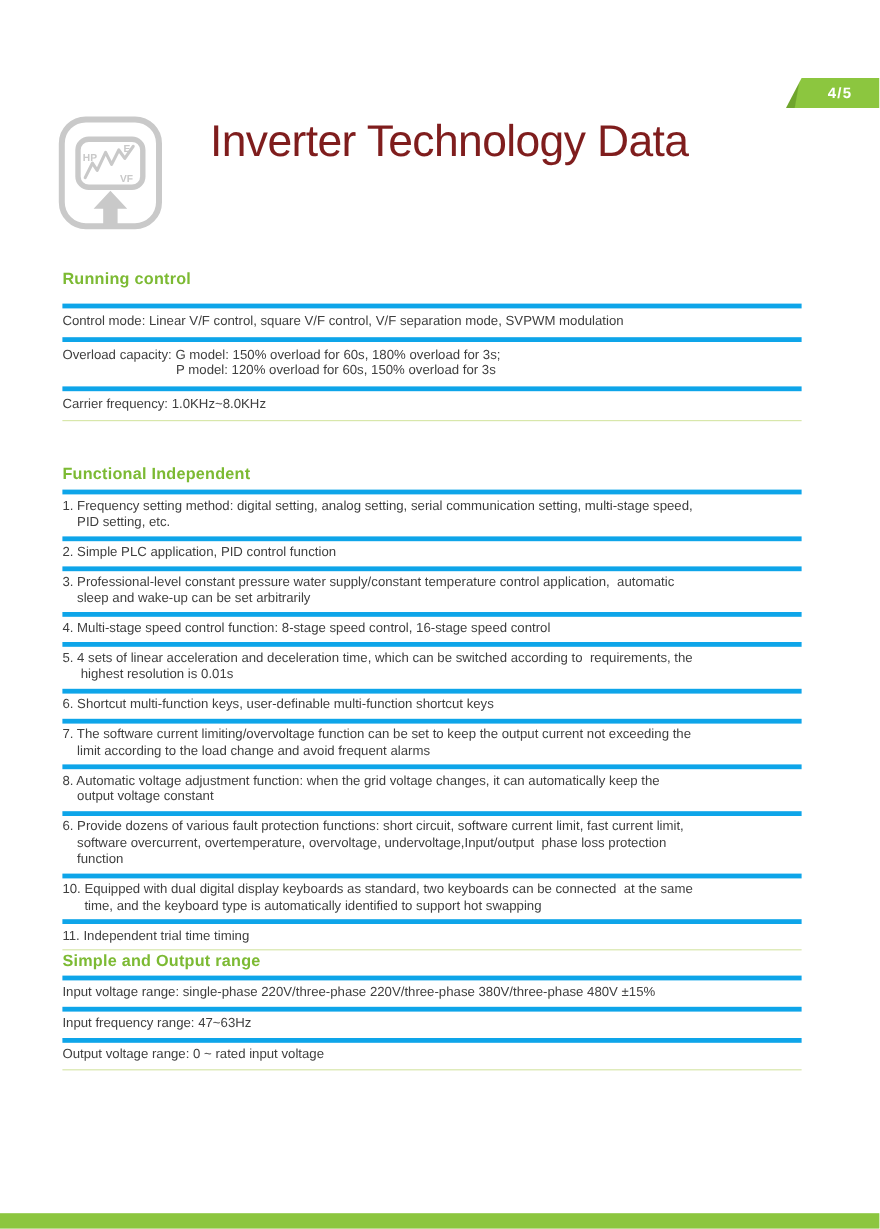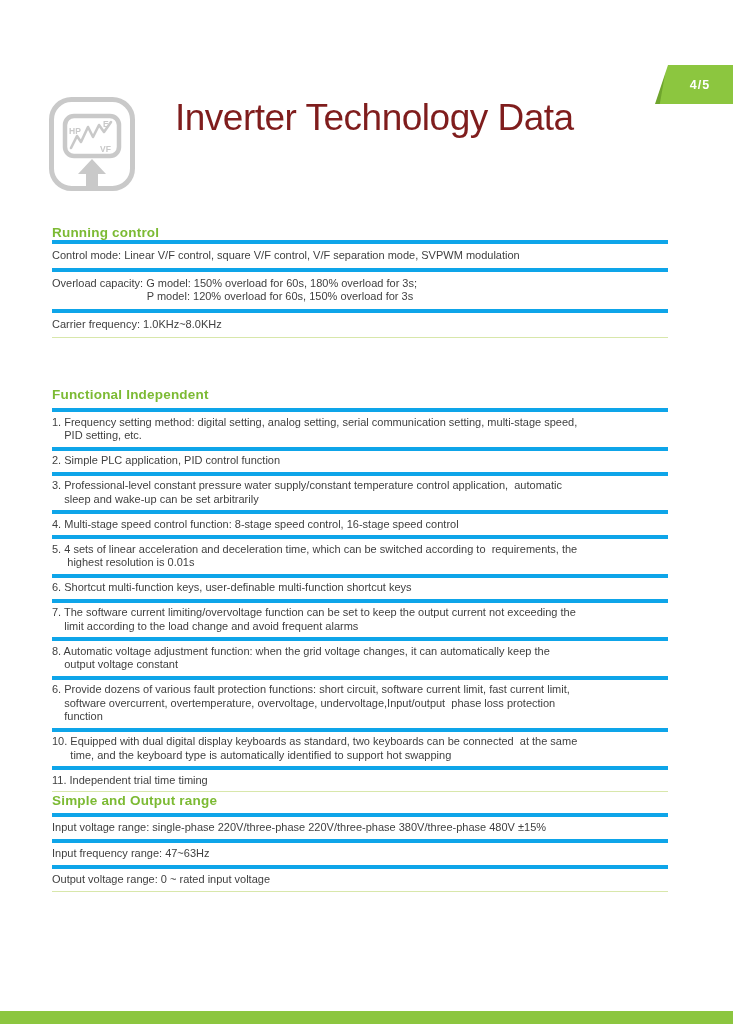--- a/index.html
+++ b/index.html
@@ -4,21 +4,21 @@
 <style>
   * { margin:0; padding:0; box-sizing:border-box; }
   html,body { background:#ffffff; }
   body {
     width:733px; height:1024px; position:relative; overflow:hidden;
     font-family:"Liberation Sans", sans-serif; color:#3f3f3f;
   }
 
   
   .badge {
-    position:absolute; top:65px; right:0; width:78px; height:39px;
+    position:absolute; top:65px; right:0; width:78px; height:25px;
     background:linear-gradient(100deg, #6fa52d 0px, #6fa52d 11px, #8cc63f 12px);
     clip-path:polygon(13px 0, 100% 0, 100% 100%, 0 100%);
     display:flex; align-items:center; justify-content:center;
     color:#ffffff; font-size:12.5px; font-weight:bold; letter-spacing:1px;
     padding-left:12px;
   }
 
   
   .title-block { position:absolute; top:96px; left:48px; display:flex; align-items:flex-start;gap:17px; }
   .doc-icon { width:88px; height:96px; flex:0 0 auto; }
@@ -32,21 +32,21 @@
   .section { position:absolute; left:52px; width:616px; }
   .section h2 { font-size:13.5px; font-weight:bold; color:#7cba33; letter-spacing:0.2px; }
   .rows { border-bottom:1px solid #d8e7ab; }
   .row {
     border-top:4px solid #0ea5e9;
     font-size:11px; line-height:13.5px; color:#3f3f3f;
     white-space:pre-wrap;
   }
 
   .section-running   { top:225px; }
-  .section-running h2 { }
+  .section-running h2 { margin-bottom:13px; }
   .section-running .row { padding:5px 0 6px 0; line-height:13px; }
 
   .section-functional { top:387px; }
   .section-functional h2 { margin-bottom:6px; }
   .section-functional .row { padding:3.5px 0 4px 0; }
 
   .section-io { top:793px; }
   .section-io h2 { margin-bottom:5px; }
   .section-io .row { padding:4px 0 4.5px 0; }
 

